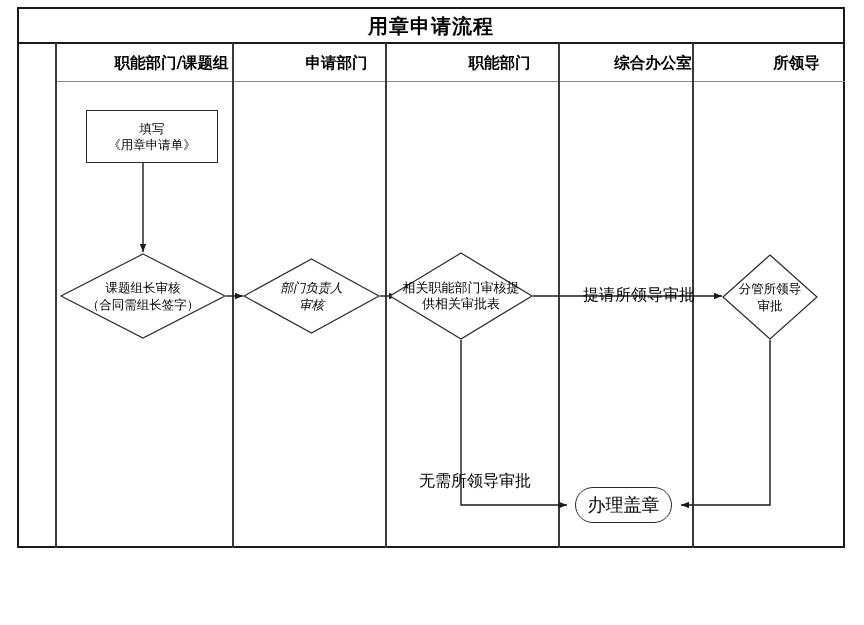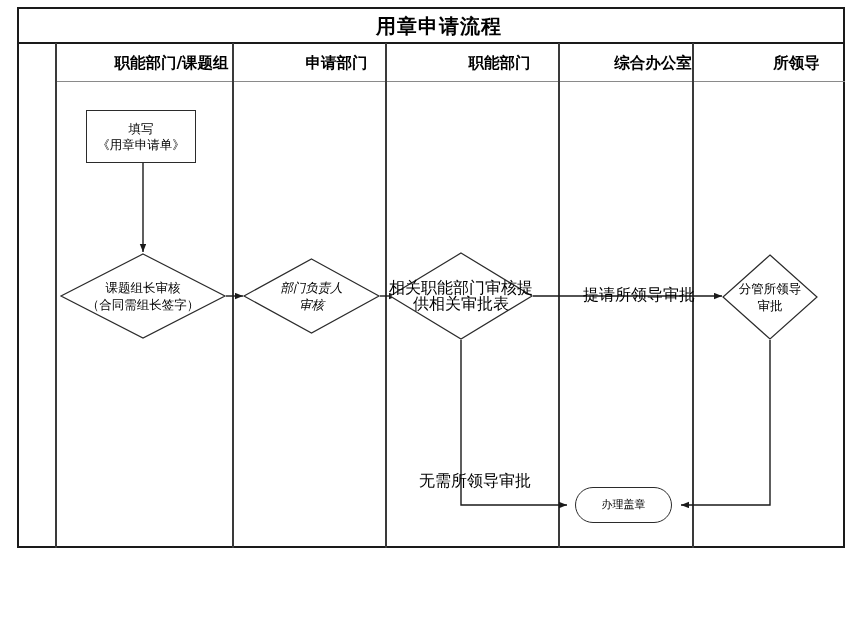--- a/index.html
+++ b/index.html
@@ -40,21 +40,21 @@
     height: 2px;
   }
   .vline {
     position: absolute;
     background: #3a3a3a;
     width: 2px;
   }
   
   #title-text {
     position: absolute;
-    left: 27px;
+    left: 19px;
     top: 10px;
     width: 824px;
     height: 32px;
     line-height: 32px;
     text-align: center;
     font-size: 20px;
     font-weight: bold;
     letter-spacing: 1px;
   }
   
@@ -86,21 +86,21 @@
   .node-round {
     position: absolute;
     box-sizing: border-box;
     border: 1px solid #2b2b2b;
     background: #ffffff;
     border-radius: 18px;
     display: flex;
     align-items: center;
     justify-content: center;
     text-align: center;
-    font-size: 11px;
+    font-size: 18px;
     line-height: 16px;
     white-space: pre-line;
   }
   .node-diamond {
     position: absolute;
   }
   .node-diamond svg {
     position: absolute;
     left: 0;
     top: 0;
@@ -184,21 +184,21 @@
 
     <line x1="380" y1="296" x2="397" y2="296" stroke="#1a1a1a" stroke-width="1.4" marker-end="url(#arrow)"></line>
 
     <line x1="533" y1="296" x2="722" y2="296" stroke="#1a1a1a" stroke-width="1.4" marker-end="url(#arrow)"></line>
 
     <polyline points="461,340 461,505 567,505" fill="none" stroke="#1a1a1a" stroke-width="1.4" marker-end="url(#arrow)"></polyline>
 
     <polyline points="770,340 770,505 681,505" fill="none" stroke="#1a1a1a" stroke-width="1.4" marker-end="url(#arrow)"></polyline>
   </svg>
 
-  <div class="node-rect" style="left:86px; top:110px; width:110px; height:53px;">填写
+  <div class="node-rect" style="left:86px; top:110px; width:132px; height:53px;">填写
 《用章申请单》</div>
 
   <div class="node-diamond" style="left:60px; top:253px; width:166px; height:86px;">
     <svg width="166" height="86" viewBox="0 0 166 86" xmlns="http://www.w3.org/2000/svg">
       <polygon points="83,1 165,43 83,85 1,43" fill="#ffffff" stroke="#2b2b2b" stroke-width="1.2"></polygon>
     </svg>
     <div class="diamond-label">课题组长审核
 （合同需组长签字）</div>
   </div>
 
@@ -207,21 +207,21 @@
       <polygon points="68.5,1 136,38 68.5,75 1,38" fill="#ffffff" stroke="#2b2b2b" stroke-width="1.2"></polygon>
     </svg>
     <div class="diamond-label">部门负责人
 审核</div>
   </div>
 
   <div class="node-diamond" style="left:389px; top:252px; width:144px; height:88px;">
     <svg width="144" height="88" viewBox="0 0 144 88" xmlns="http://www.w3.org/2000/svg">
       <polygon points="72,1 143,44 72,87 1,44" fill="#ffffff" stroke="#2b2b2b" stroke-width="1.2"></polygon>
     </svg>
-    <div class="diamond-label" style="font-size:16px; line-height:16px; width:148px; left:-2px;">相关职能部门审核提
+    <div class="diamond-label" style="font-size:13px; line-height:16px; width:148px; left:-2px;">相关职能部门审核提
 供相关审批表</div>
   </div>
 
   <div class="node-diamond" style="left:722px; top:254px; width:96px; height:86px;">
     <svg width="96" height="86" viewBox="0 0 96 86" xmlns="http://www.w3.org/2000/svg">
       <polygon points="48,1 95,43 48,85 1,43" fill="#ffffff" stroke="#2b2b2b" stroke-width="1.2"></polygon>
     </svg>
     <div class="diamond-label" style="font-size:12.5px; width:110px; left:-7px;">分管所领导
 审批</div>
   </div>

